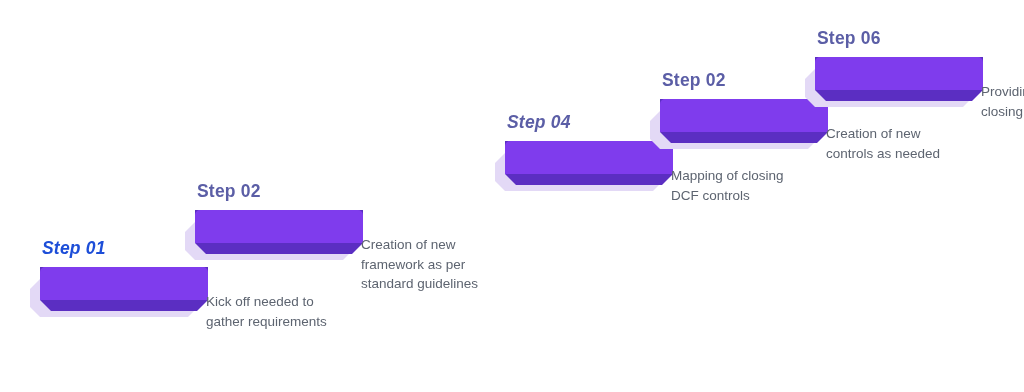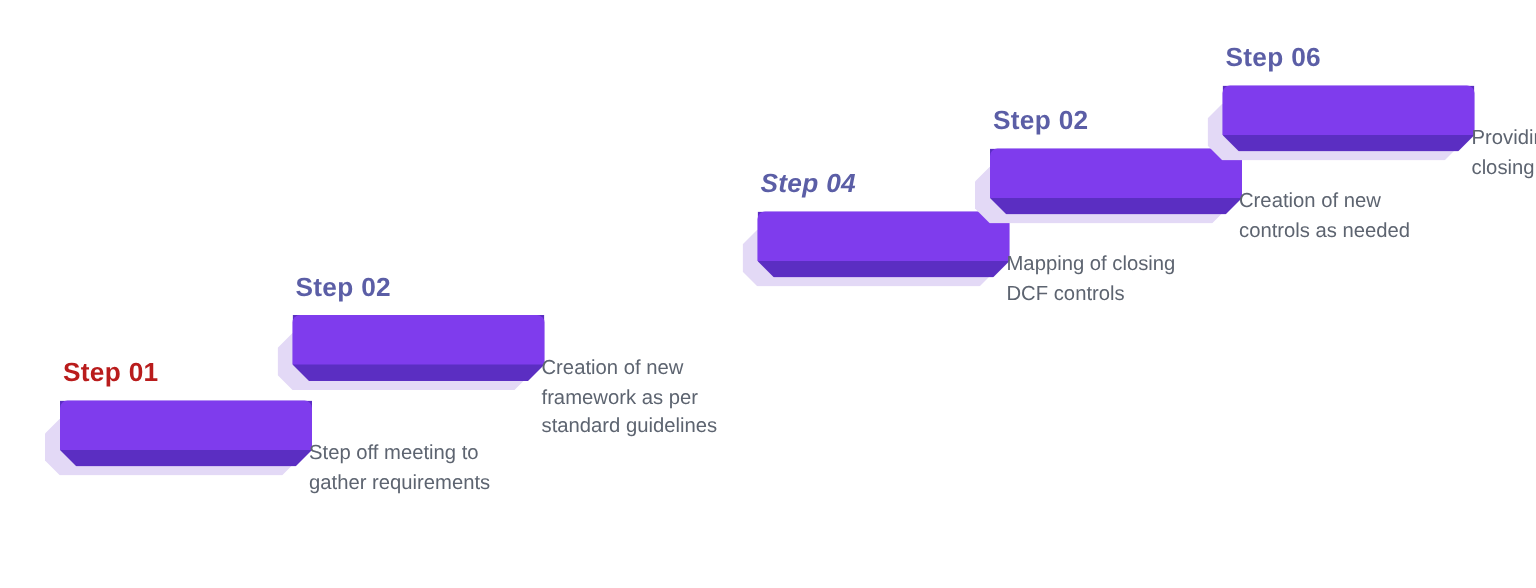--- a/index.html
+++ b/index.html
@@ -117,27 +117,27 @@
   #step-4 { left: 495px; top: 114px; }
   #step-5 { left: 650px; top: 72px;  }
   #step-6 { left: 805px; top: 30px;  }
 </style>
 </head>
 <body>
 
 <div id="stage" style="background: rgb(255, 255, 255);">
 
   <div class="step" id="step-1">
-    <div class="step-label" style="color: #b91c1c;">Step 01</div>
+    <div class="step-label" style="color: #1d4ed8; font-style: italic;">Step 01</div>
     <div class="slab-wrap">
       <div class="slab-shadow" style="background: rgb(227, 217, 246);"></div>
       <div class="slab-dark" style="background: rgb(91, 46, 194);"></div>
       <div class="slab-top" style="background: rgb(127, 60, 237);"></div>
     </div>
-    <div class="step-desc" style="color: rgb(93, 100, 112);">Step off meeting to
+    <div class="step-desc" style="color: rgb(93, 100, 112);">Kick off needed to
 gather requirements</div>
   </div>
 
   <div class="step" id="step-2">
     <div class="step-label" style="color: rgb(91, 94, 166);">Step 02</div>
     <div class="slab-wrap">
       <div class="slab-shadow" style="background: rgb(227, 217, 246);"></div>
       <div class="slab-dark" style="background: rgb(91, 46, 194);"></div>
       <div class="slab-top" style="background: rgb(127, 60, 237);"></div>
     </div>

